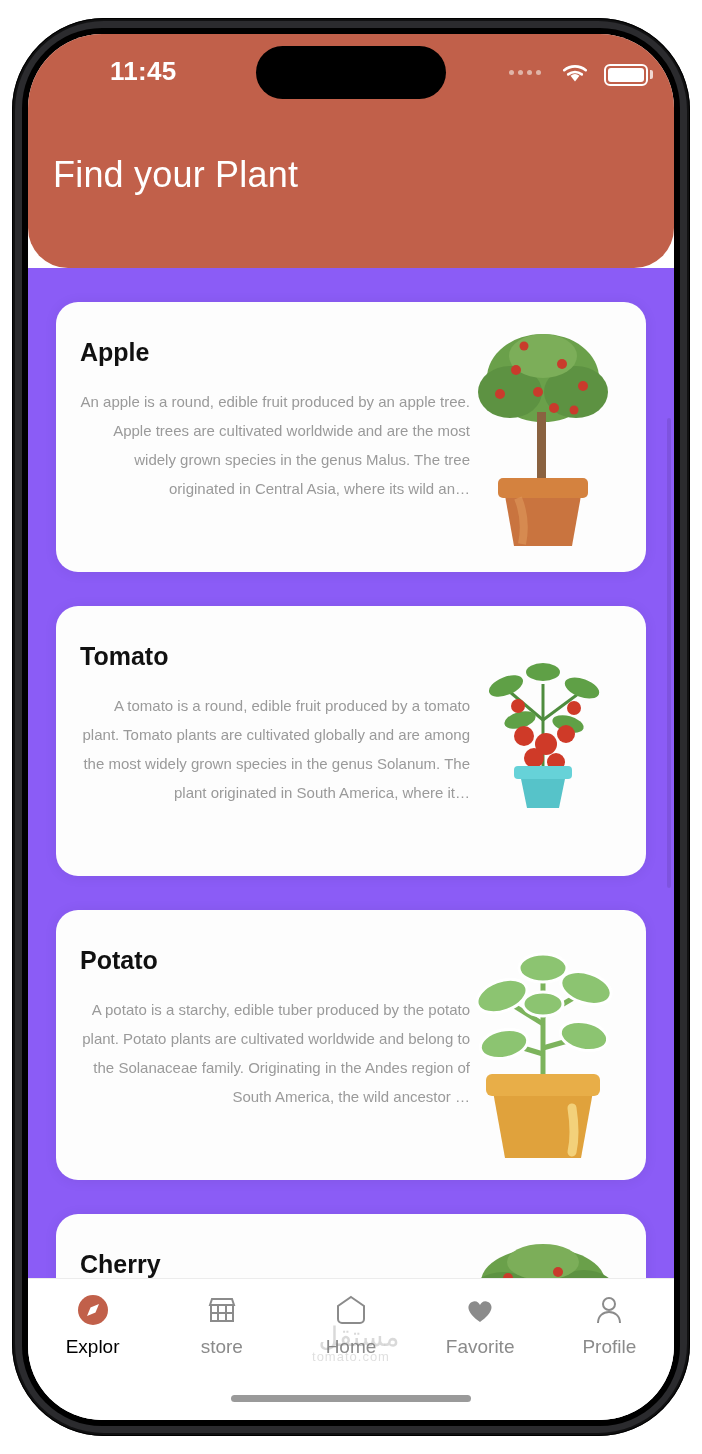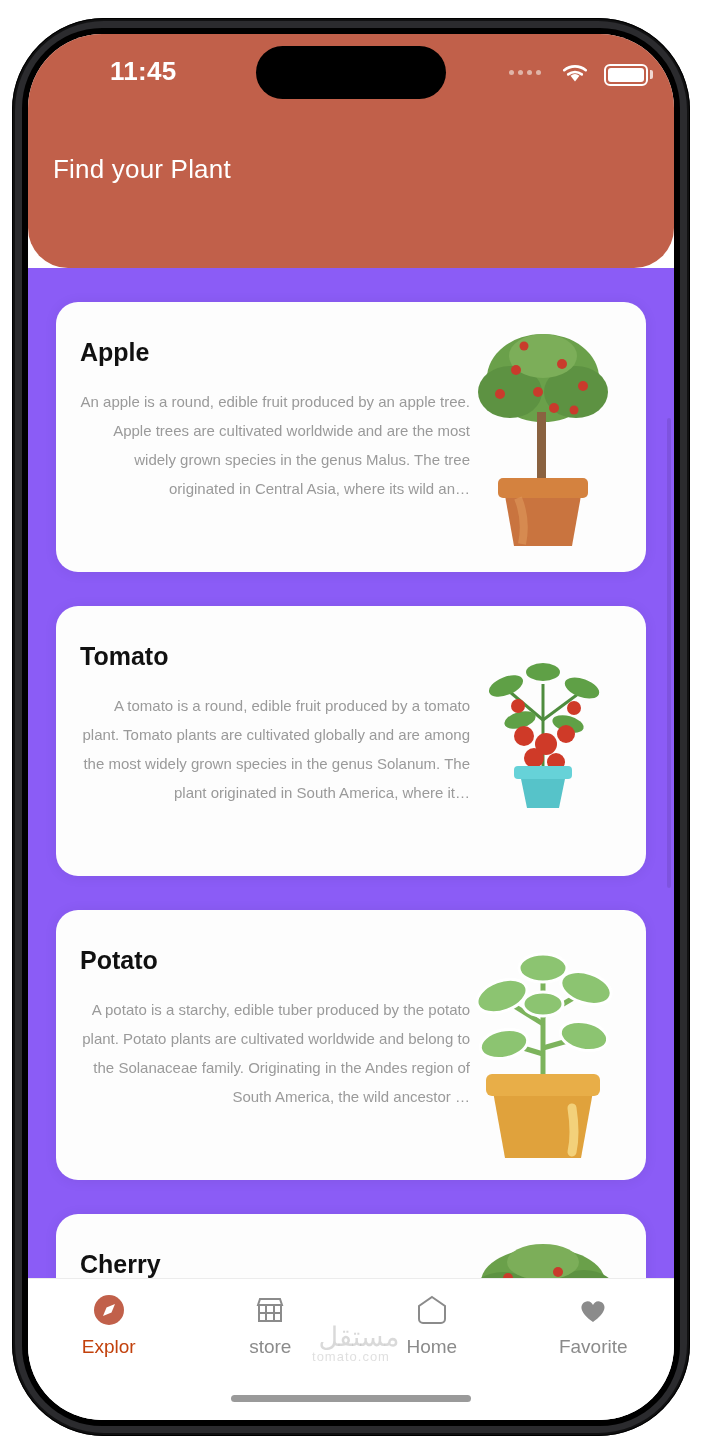--- a/index.html
+++ b/index.html
@@ -79,21 +79,21 @@
   }
   .battery-fill { width: 100%; height: 100%; background:#ffffff; border-radius:3px; }
   .battery-cap {
     position:absolute; right: 21px; top: 36px;
     width: 3px; height: 9px; background:#ffffff; border-radius: 0 2px 2px 0;
     opacity:.75;
   }
 
   .header-title {
     position: absolute; left: 25px; top: 120px;
-    font-size: 26px; font-weight: 500; color: #ffffff;
+    font-size: 36px; font-weight: 500; color: #ffffff;
     letter-spacing: 0.2px;
   }
 
   
   .list {
     position: absolute; left: 0; top: 234px;
     width: 646px; height: 1010px;
     overflow: hidden;
     background: #8b5cf6;
   }
@@ -133,21 +133,21 @@
     display:flex; align-items:flex-start; justify-content:space-around;
     padding-top: 14px;
     z-index: 5;
   }
   .tab {
     width: 120px;
     display:flex; flex-direction:column; align-items:center; gap:9px;
     cursor: pointer;
   }
   .tab-label { font-size: 19px; color: #8b8b8b; }
-  .tab.active .tab-label { color: #c2410c; }
+  .tab.active .tab-label { color: #000000; }
   .tab-icon { width: 34px; height: 34px; display:flex; align-items:center; justify-content:center; }
 
   .home-indicator {
     position:absolute; left: 50%; transform: translateX(-50%);
     bottom: 18px; width: 240px; height: 7px; border-radius: 4px;
     background: #9a9a9a;
     z-index: 6;
   }
 
   
@@ -331,20 +331,29 @@
 
       <div class="tab">
         <span class="tab-icon">
           <svg viewBox="0 0 34 34" width="34" height="34">
             <path d="M17 29 C4 20 3 12 9 9 c4-2 7 1 8 3 1-2 4-5 8-3 6 3 5 11 -8 20z" fill="#8b8b8b"></path>
           </svg>
         </span>
         <span class="tab-label">Favorite</span>
       </div>
 
+      <div class="tab">
+        <span class="tab-icon">
+          <svg viewBox="0 0 34 34" width="34" height="34" fill="none" stroke="#8b8b8b" stroke-width="2">
+            <circle cx="17" cy="11" r="6"></circle>
+            <path d="M6 30 c0-7 5-11 11-11 s11 4 11 11"></path>
+          </svg>
+        </span>
+        <span class="tab-label">Profile</span>
+      </div>
     </div>
 
     <div class="watermark">
       <div class="ar">مستقل</div>
       <div class="en">tomato.com</div>
     </div>
 
     <div class="home-indicator"></div>
   </div>
 </div>

